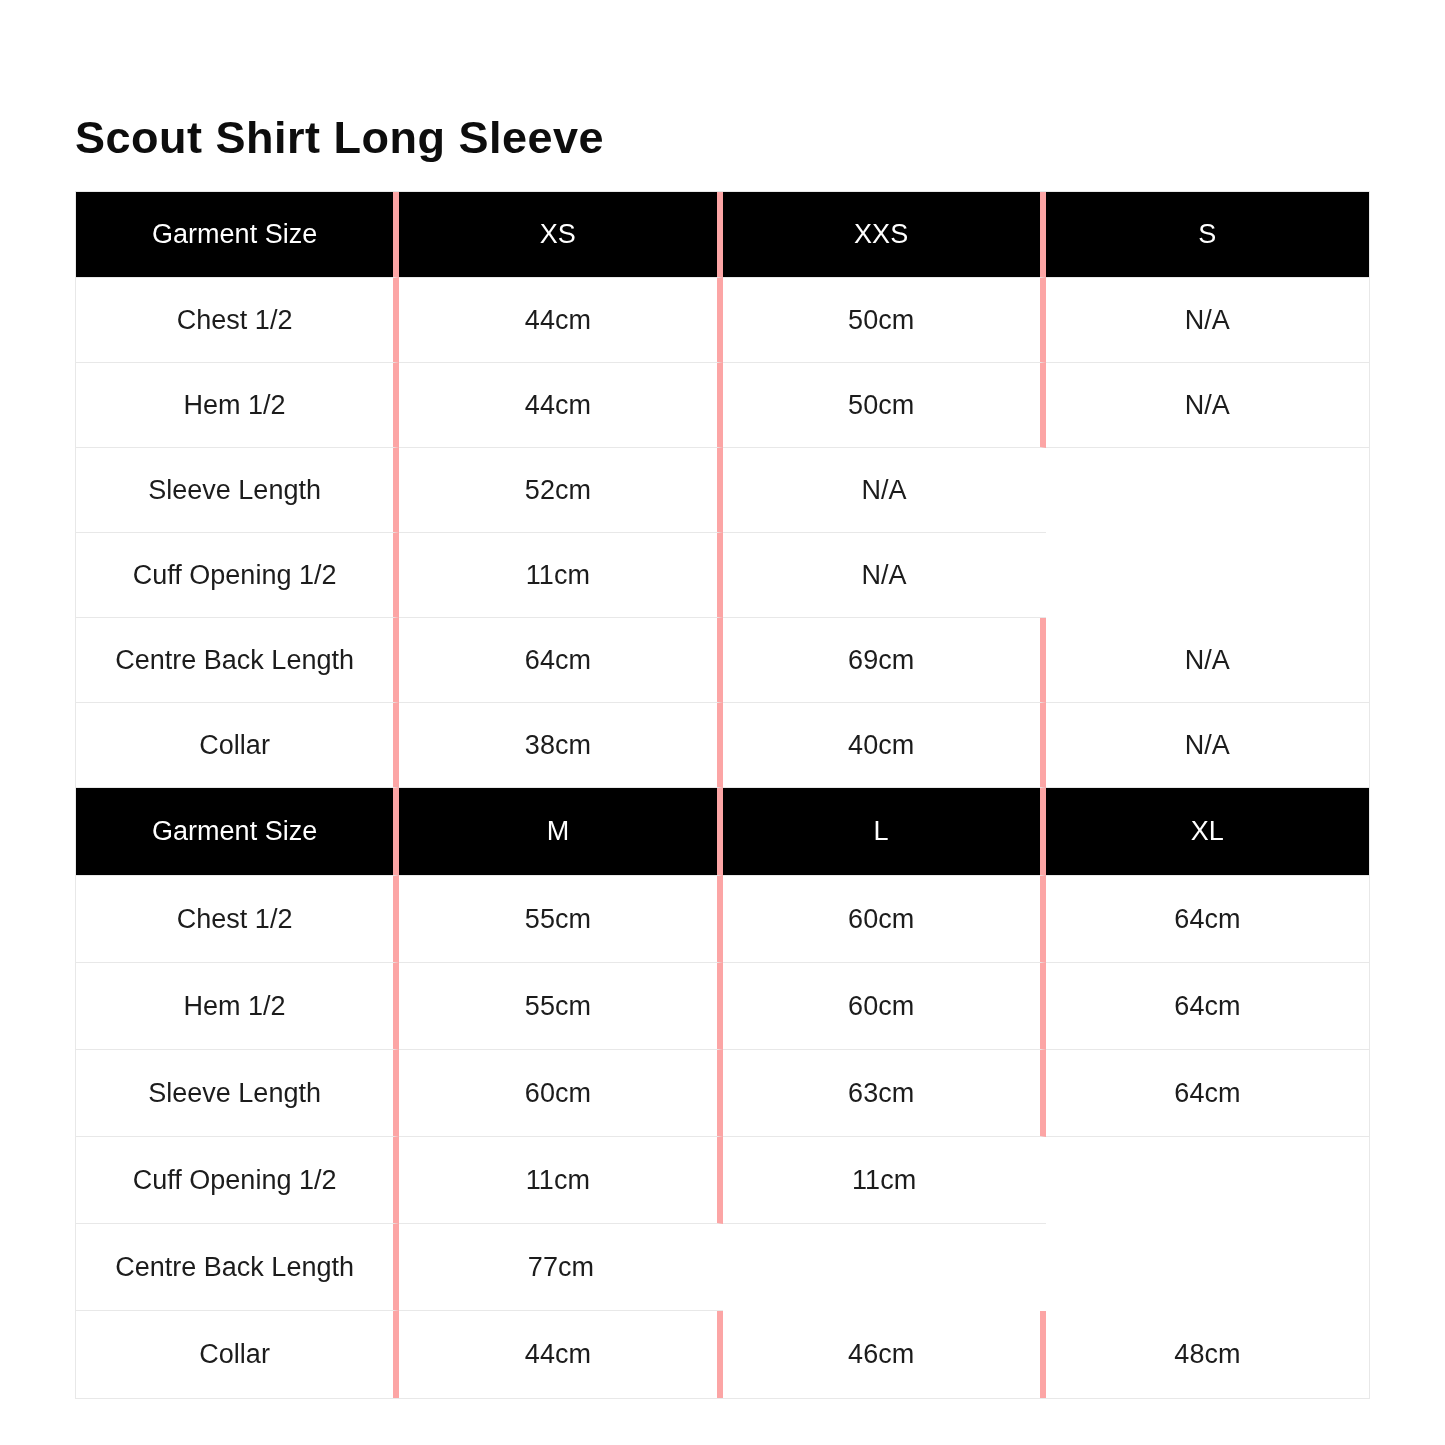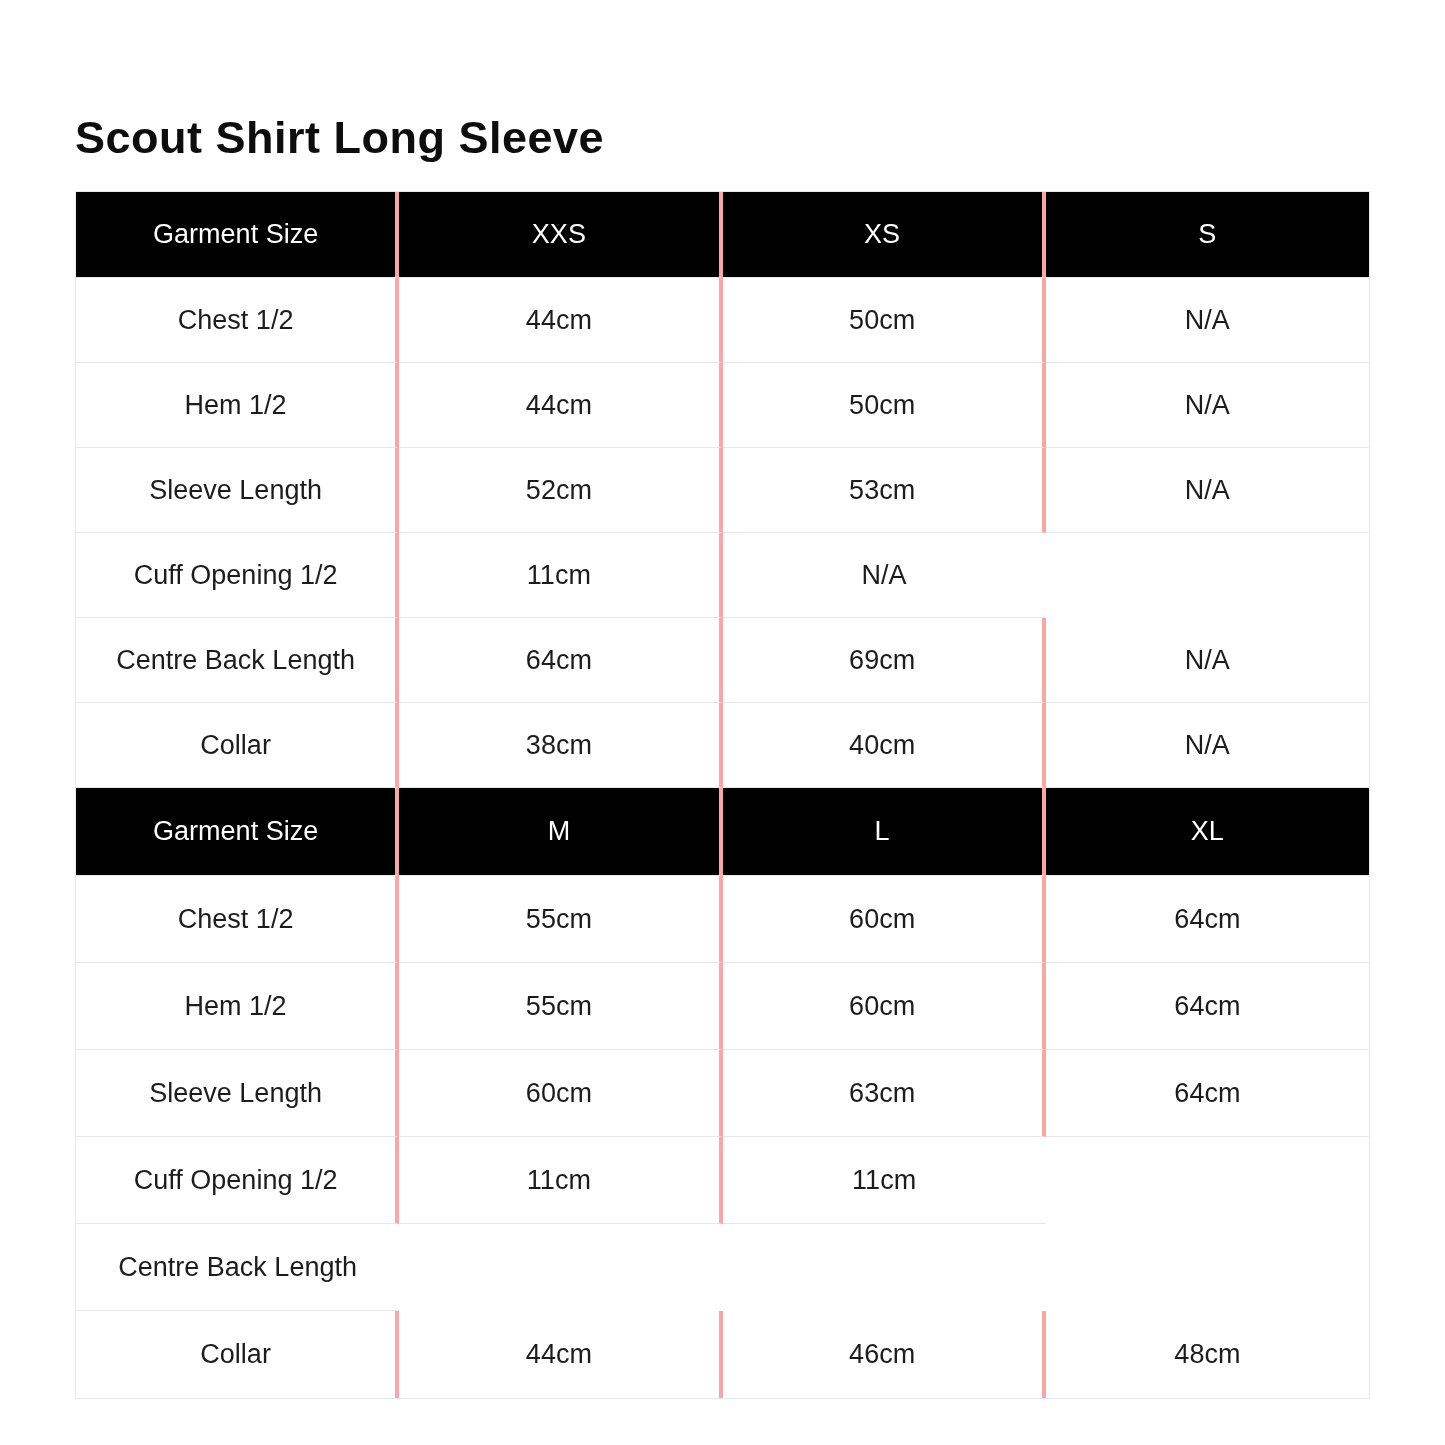--- a/index.html
+++ b/index.html
@@ -25,21 +25,21 @@
     width: 1295px;
     border: 1px solid #e8e8e8;
     background: #ffffff;
   }
   .tr { display: grid; grid-template-columns: 1fr 1fr 1fr 1fr; }
   .th, .td {
     display: flex;
     align-items: center;
     justify-content: center;
     text-align: center;
-    border-right: 4px solid #fca5a5;
+    border-right: 6px solid #fca5a5;
     border-bottom: 1px solid #e8e8e8;
     font-size: 27px;
     color: #1c1c1c;
     background: #ffffff;
   }
   .th:last-child, .td:last-child { border-right: none; }
   .tr:last-child .td { border-bottom: none; }
   .th {
     background: #000000;
     color: #ffffff;
@@ -54,43 +54,42 @@
 <body>
 
 <div class="page">
 
   <h1 class="title">Scout Shirt Long Sleeve</h1>
 
   <div class="size-table">
 
     <div class="tr s1h">
       <div class="th">Garment Size</div>
+      <div class="th">XS</div>
       <div class="th">XXS</div>
-      <div class="th">XS</div>
       <div class="th">S</div>
     </div>
 
     <div class="tr s1">
       <div class="td">Chest 1/2</div>
       <div class="td">44cm</div>
       <div class="td">50cm</div>
       <div class="td">N/A</div>
     </div>
 
     <div class="tr s1">
       <div class="td">Hem 1/2</div>
       <div class="td">44cm</div>
       <div class="td">50cm</div>
       <div class="td">N/A</div>
     </div>
 
     <div class="tr s1">
       <div class="td">Sleeve Length</div>
       <div class="td">52cm</div>
-      <div class="td">53cm</div>
       <div class="td">N/A</div>
     </div>
 
     <div class="tr s1">
       <div class="td">Cuff Opening 1/2</div>
       <div class="td">11cm</div>
       <div class="td">N/A</div>
     </div>
 
     <div class="tr s1">
@@ -136,20 +135,21 @@
     </div>
 
     <div class="tr s2">
       <div class="td">Cuff Opening 1/2</div>
       <div class="td">11cm</div>
       <div class="td">11cm</div>
     </div>
 
     <div class="tr s2">
       <div class="td">Centre Back Length</div>
+      <div class="td">77cm</div>
     </div>
 
     <div class="tr s2">
       <div class="td">Collar</div>
       <div class="td">44cm</div>
       <div class="td">46cm</div>
       <div class="td">48cm</div>
     </div>
 
   </div>

